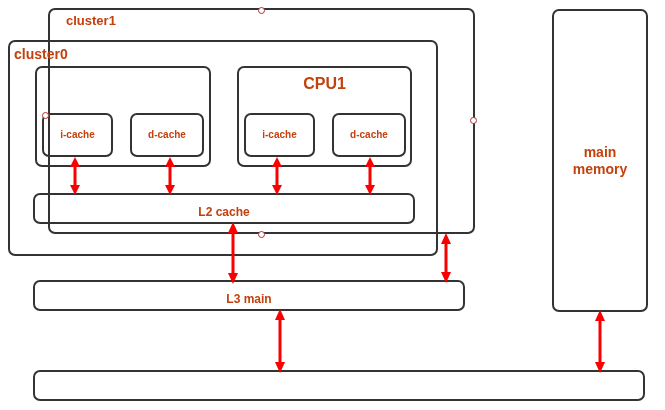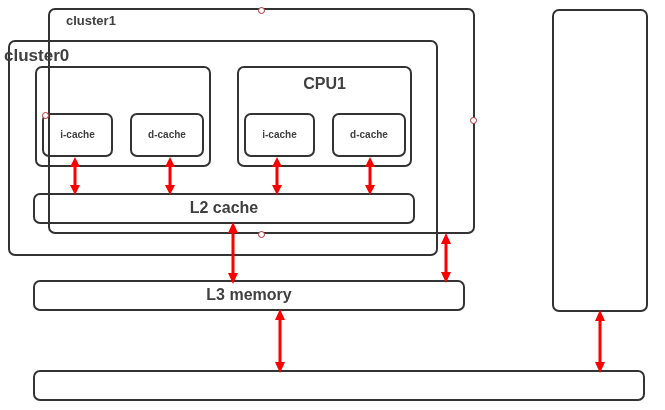--- a/index.html
+++ b/index.html
@@ -17,31 +17,31 @@
   }
   .box {
     position: absolute;
     box-sizing: border-box;
     border: 2px solid #333333;
     border-radius: 7px;
     background: transparent;
   }
   .label {
     position: absolute;
-    color: #404040;
+    color: #c2410c;
     font-weight: bold;
     white-space: pre;
     line-height: 1.15;
     text-align: center;
   }
   
   #cluster1-box { left: 48px;  top: 8px;   width: 427px; height: 226px; }
   #cluster0-box { left: 8px;   top: 40px;  width: 430px; height: 216px; }
   #cluster1-label { left: 66px; top: 14px; font-size: 13px; }
-  #cluster0-label { left: 4px; top: 46px; font-size: 17px; }
+  #cluster0-label { left: 14px; top: 46px; font-size: 14px; }
 
   
   #cpu0-box { left: 35px;  top: 66px; width: 176px; height: 101px; }
   #cpu1-box { left: 237px; top: 66px; width: 175px; height: 101px; }
   #cpu0-label { left: 35px; top: 75px; width: 176px; font-size: 15px; }
   #cpu1-label { left: 237px; top: 75px; width: 175px; font-size: 16px; }
 
   
   .cache-box { height: 44px; }
   #cpu0-icache-box { left: 42px;  top: 113px; width: 71px; }
@@ -58,25 +58,25 @@
   #cpu0-icache-label { left: 42px;  top: 113px; width: 71px; }
   #cpu0-dcache-label { left: 130px; top: 113px; width: 74px; }
   #cpu1-icache-label { left: 244px; top: 113px; width: 71px; }
   #cpu1-dcache-label { left: 332px; top: 113px; width: 74px; }
 
   
   #l2-box  { left: 33px;  top: 193px; width: 382px; height: 31px; }
   #l3-box  { left: 33px;  top: 280px; width: 432px; height: 31px; }
   #bus-box { left: 33px;  top: 370px; width: 612px; height: 31px; }
   .bar-label {
-    font-size: 16px;
+    font-size: 12px;
     display: flex;
     align-items: center;
     justify-content: center;
-    height: 31px;
+    height: 39px;
     text-align: right;
   }
   #l2-label  { left: 33px; top: 193px; width: 382px; }
   #l3-label  { left: 33px; top: 280px; width: 432px; }
   #bus-label { left: 33px; top: 370px; width: 612px; }
 
   
   #mainmem-box { left: 552px; top: 9px; width: 96px; height: 303px; }
   #mainmem-label {
     left: 552px; top: 9px; width: 96px; height: 303px;
@@ -130,25 +130,27 @@
   <div class="box cache-box" id="cpu1-icache-box"></div>
   <div class="label cache-label" id="cpu1-icache-label">i-cache</div>
 
   <div class="box cache-box" id="cpu1-dcache-box"></div>
   <div class="label cache-label" id="cpu1-dcache-label">d-cache</div>
 
   <div class="box" id="l2-box"></div>
   <div class="label bar-label" id="l2-label">L2 cache</div>
 
   <div class="box" id="l3-box"></div>
-  <div class="label bar-label" id="l3-label">L3 memory</div>
+  <div class="label bar-label" id="l3-label">L3 main</div>
 
   <div class="box" id="bus-box"></div>
 
   <div class="box" id="mainmem-box"></div>
+  <div class="label" id="mainmem-label">main
+memory</div>
 
   <svg class="arrow" style="left:67px; top:157px;" width="16" height="40">
     <line x1="8" y1="7" x2="8" y2="31"></line>
     <polygon points="8,0 3,10 13,10"></polygon>
     <polygon points="8,38 3,28 13,28"></polygon>
   </svg>
 
   <svg class="arrow" style="left:162px; top:157px;" width="16" height="40">
     <line x1="8" y1="7" x2="8" y2="31"></line>
     <polygon points="8,0 3,10 13,10"></polygon>

